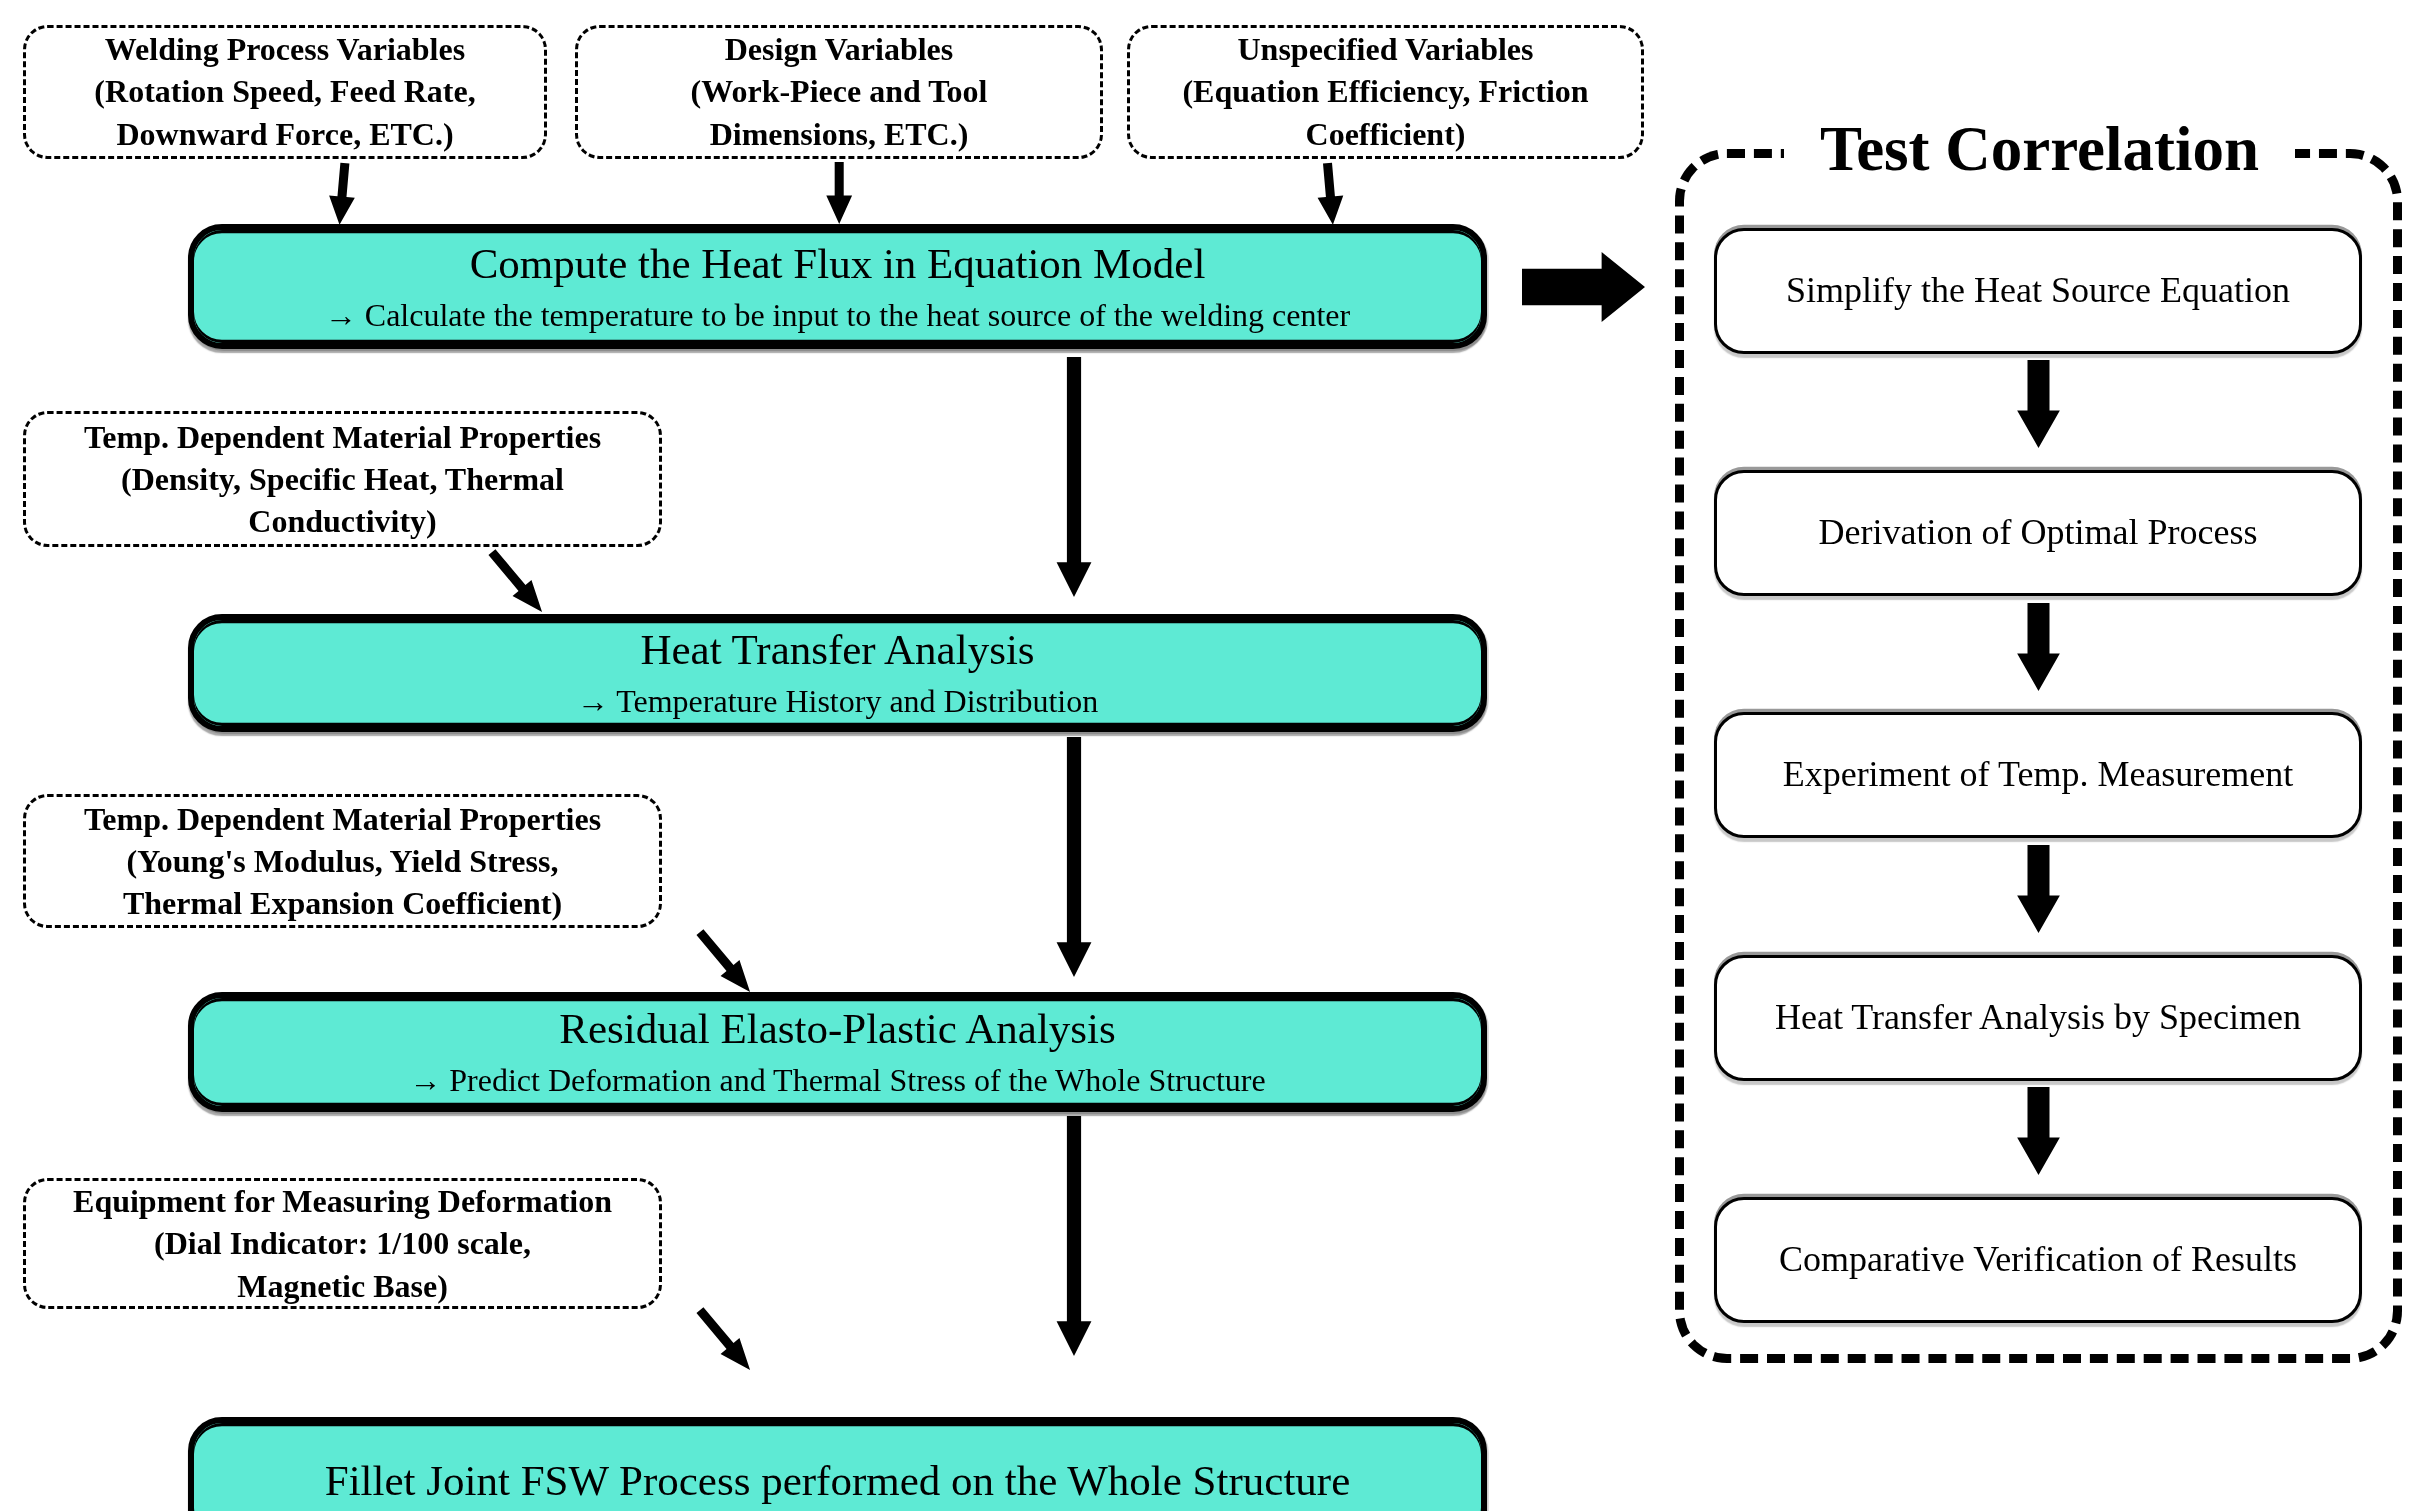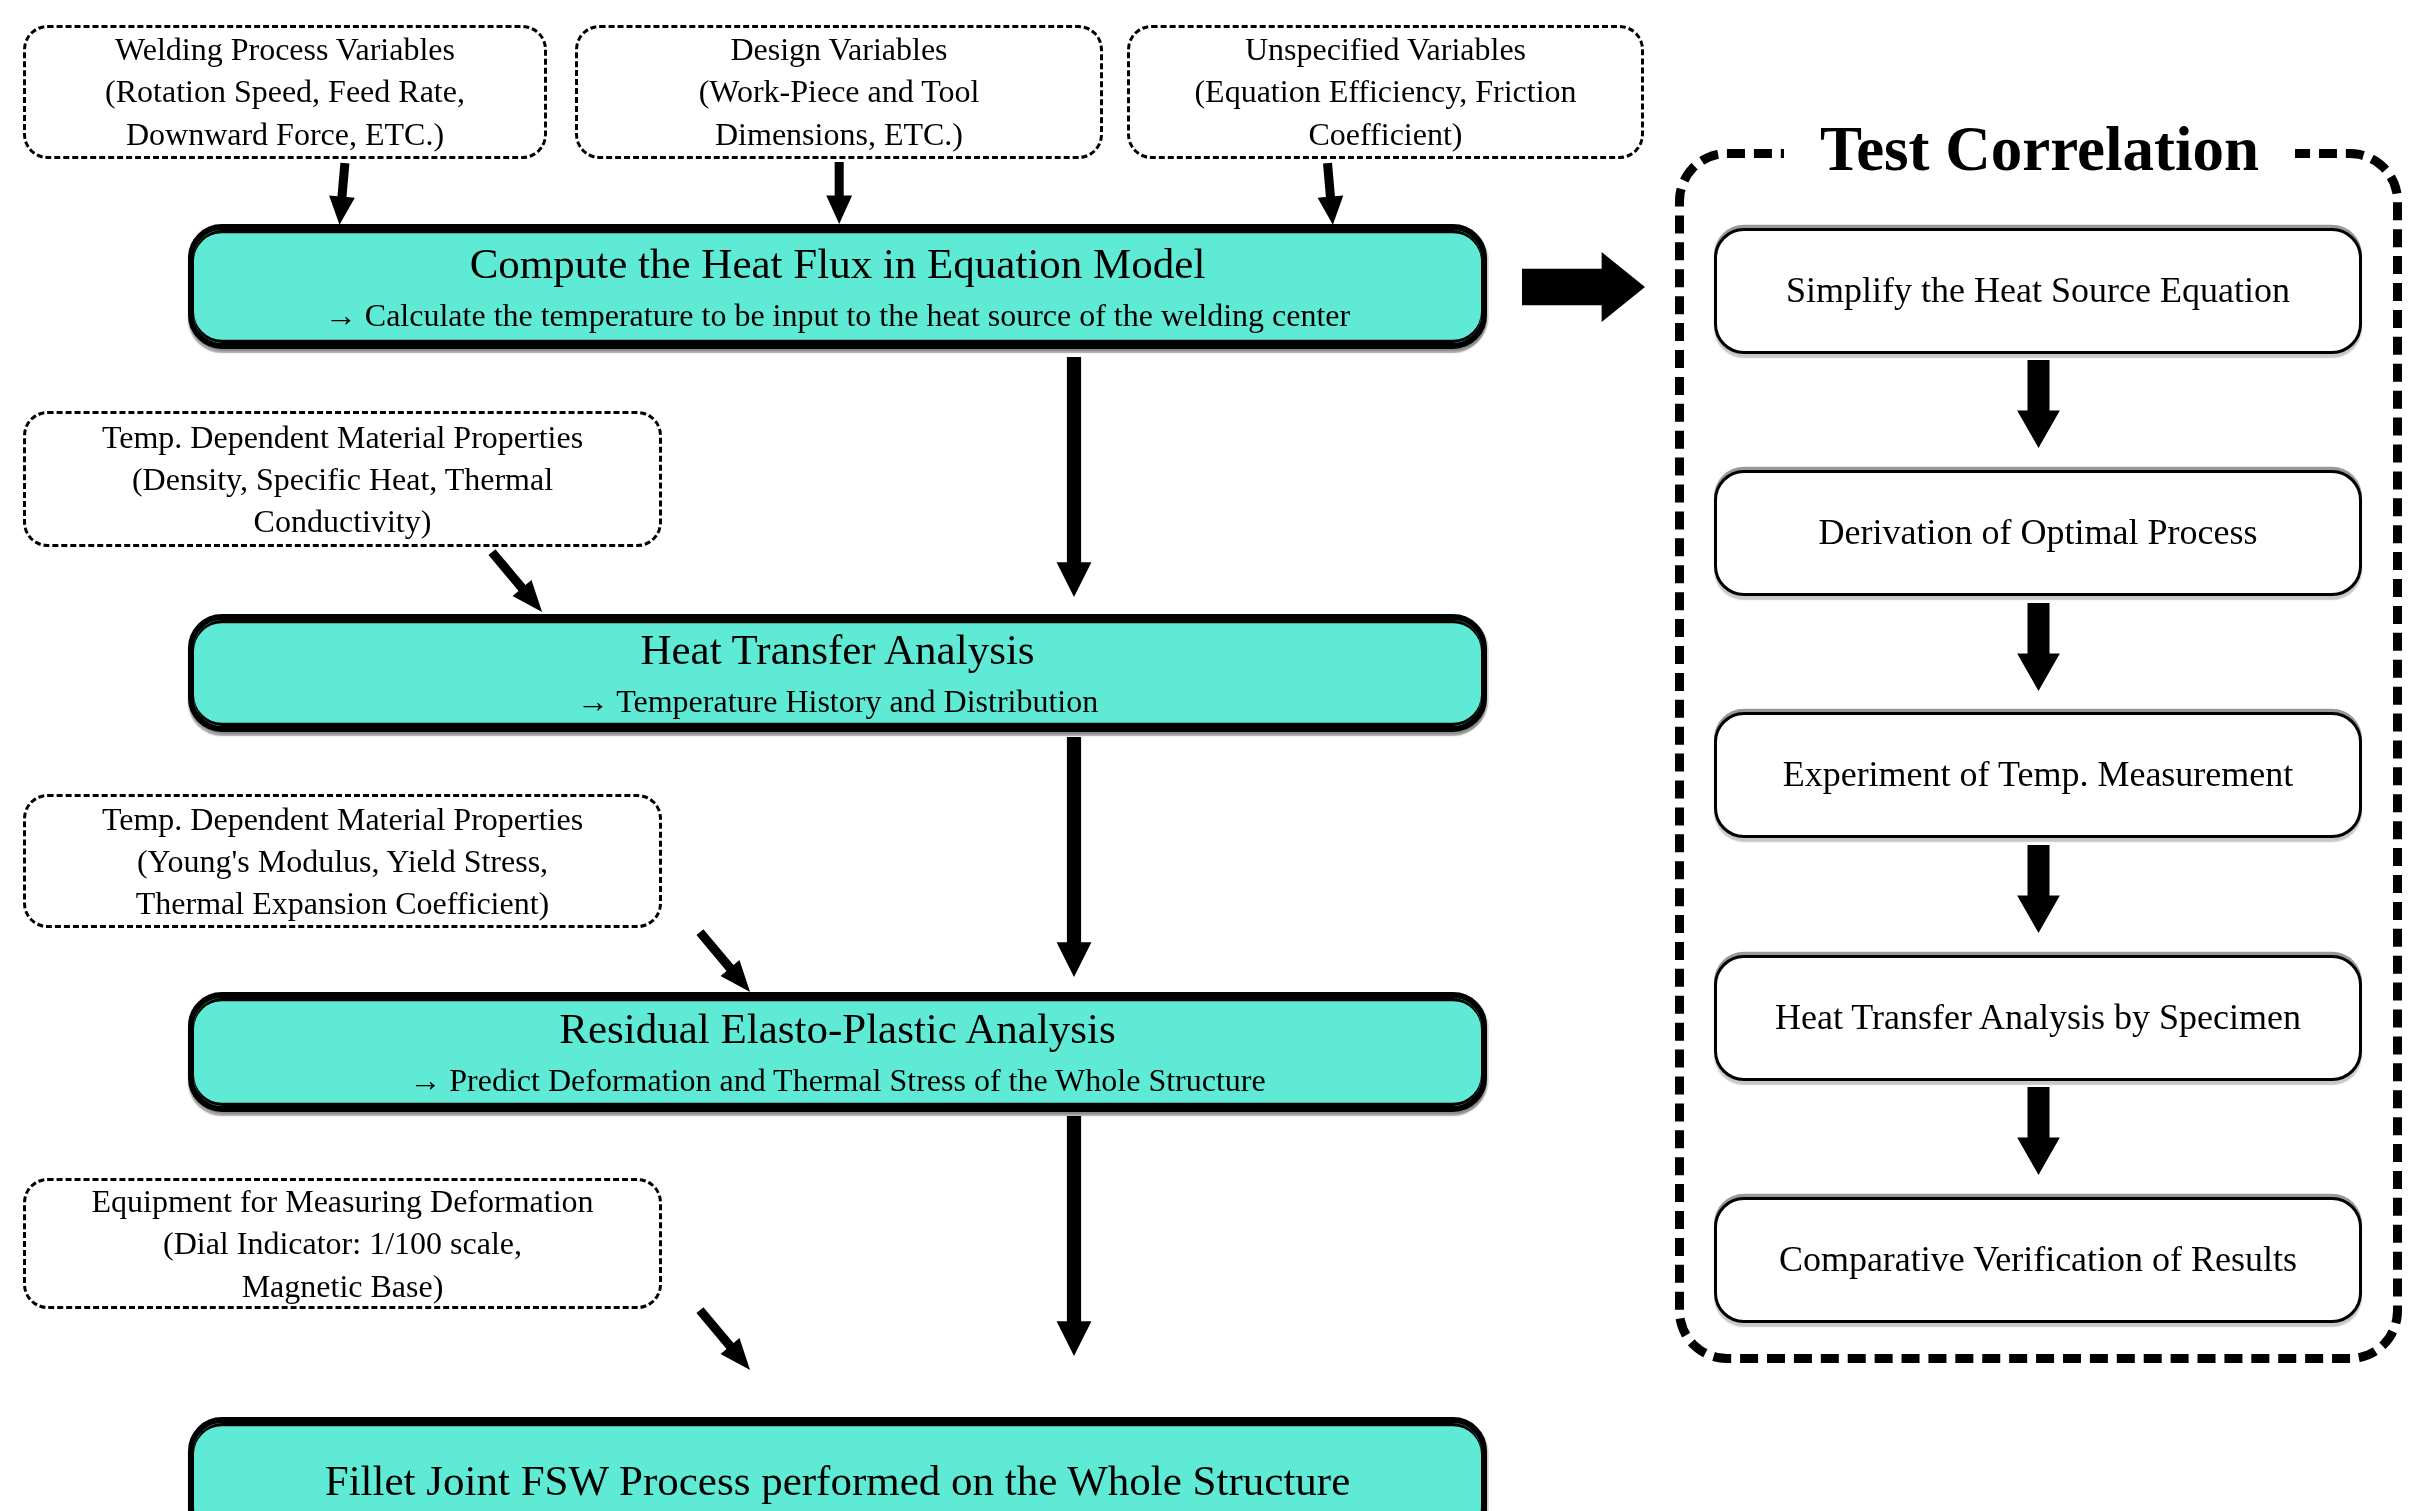--- a/index.html
+++ b/index.html
@@ -4,21 +4,21 @@
 <style>
   html,body{margin:0;padding:0;}
   body{
     width:2426px;height:1511px;background:#ffffff;position:relative;overflow:hidden;
     font-family:"Liberation Serif","DejaVu Serif",serif;color:#000;
   }
   .abs{position:absolute;box-sizing:border-box;}
   
   .dashed-box{
     border:3.2px dashed #000;border-radius:24.6px;background:#fff;
-    display:flex;align-items:center;justify-content:center;
+    display:flex;align-items:center;justify-content:center;font-weight:bold;
   }
   .dashed-text{
     text-align:center;font-size:32px;line-height:1.32;white-space:pre-line;
   }
   
   .process-box{
     border:6.5px solid #000;border-radius:34px;background:#5eead4;
     box-shadow:0 3.9px 1.3px rgba(0,0,0,0.35), 1.9px 1.9px 0.6px rgba(0,0,0,0.15),
                inset 0 3.2px 0 #000, inset 0 -3.2px 0 #000;
     display:flex;flex-direction:column;align-items:center;justify-content:center;

